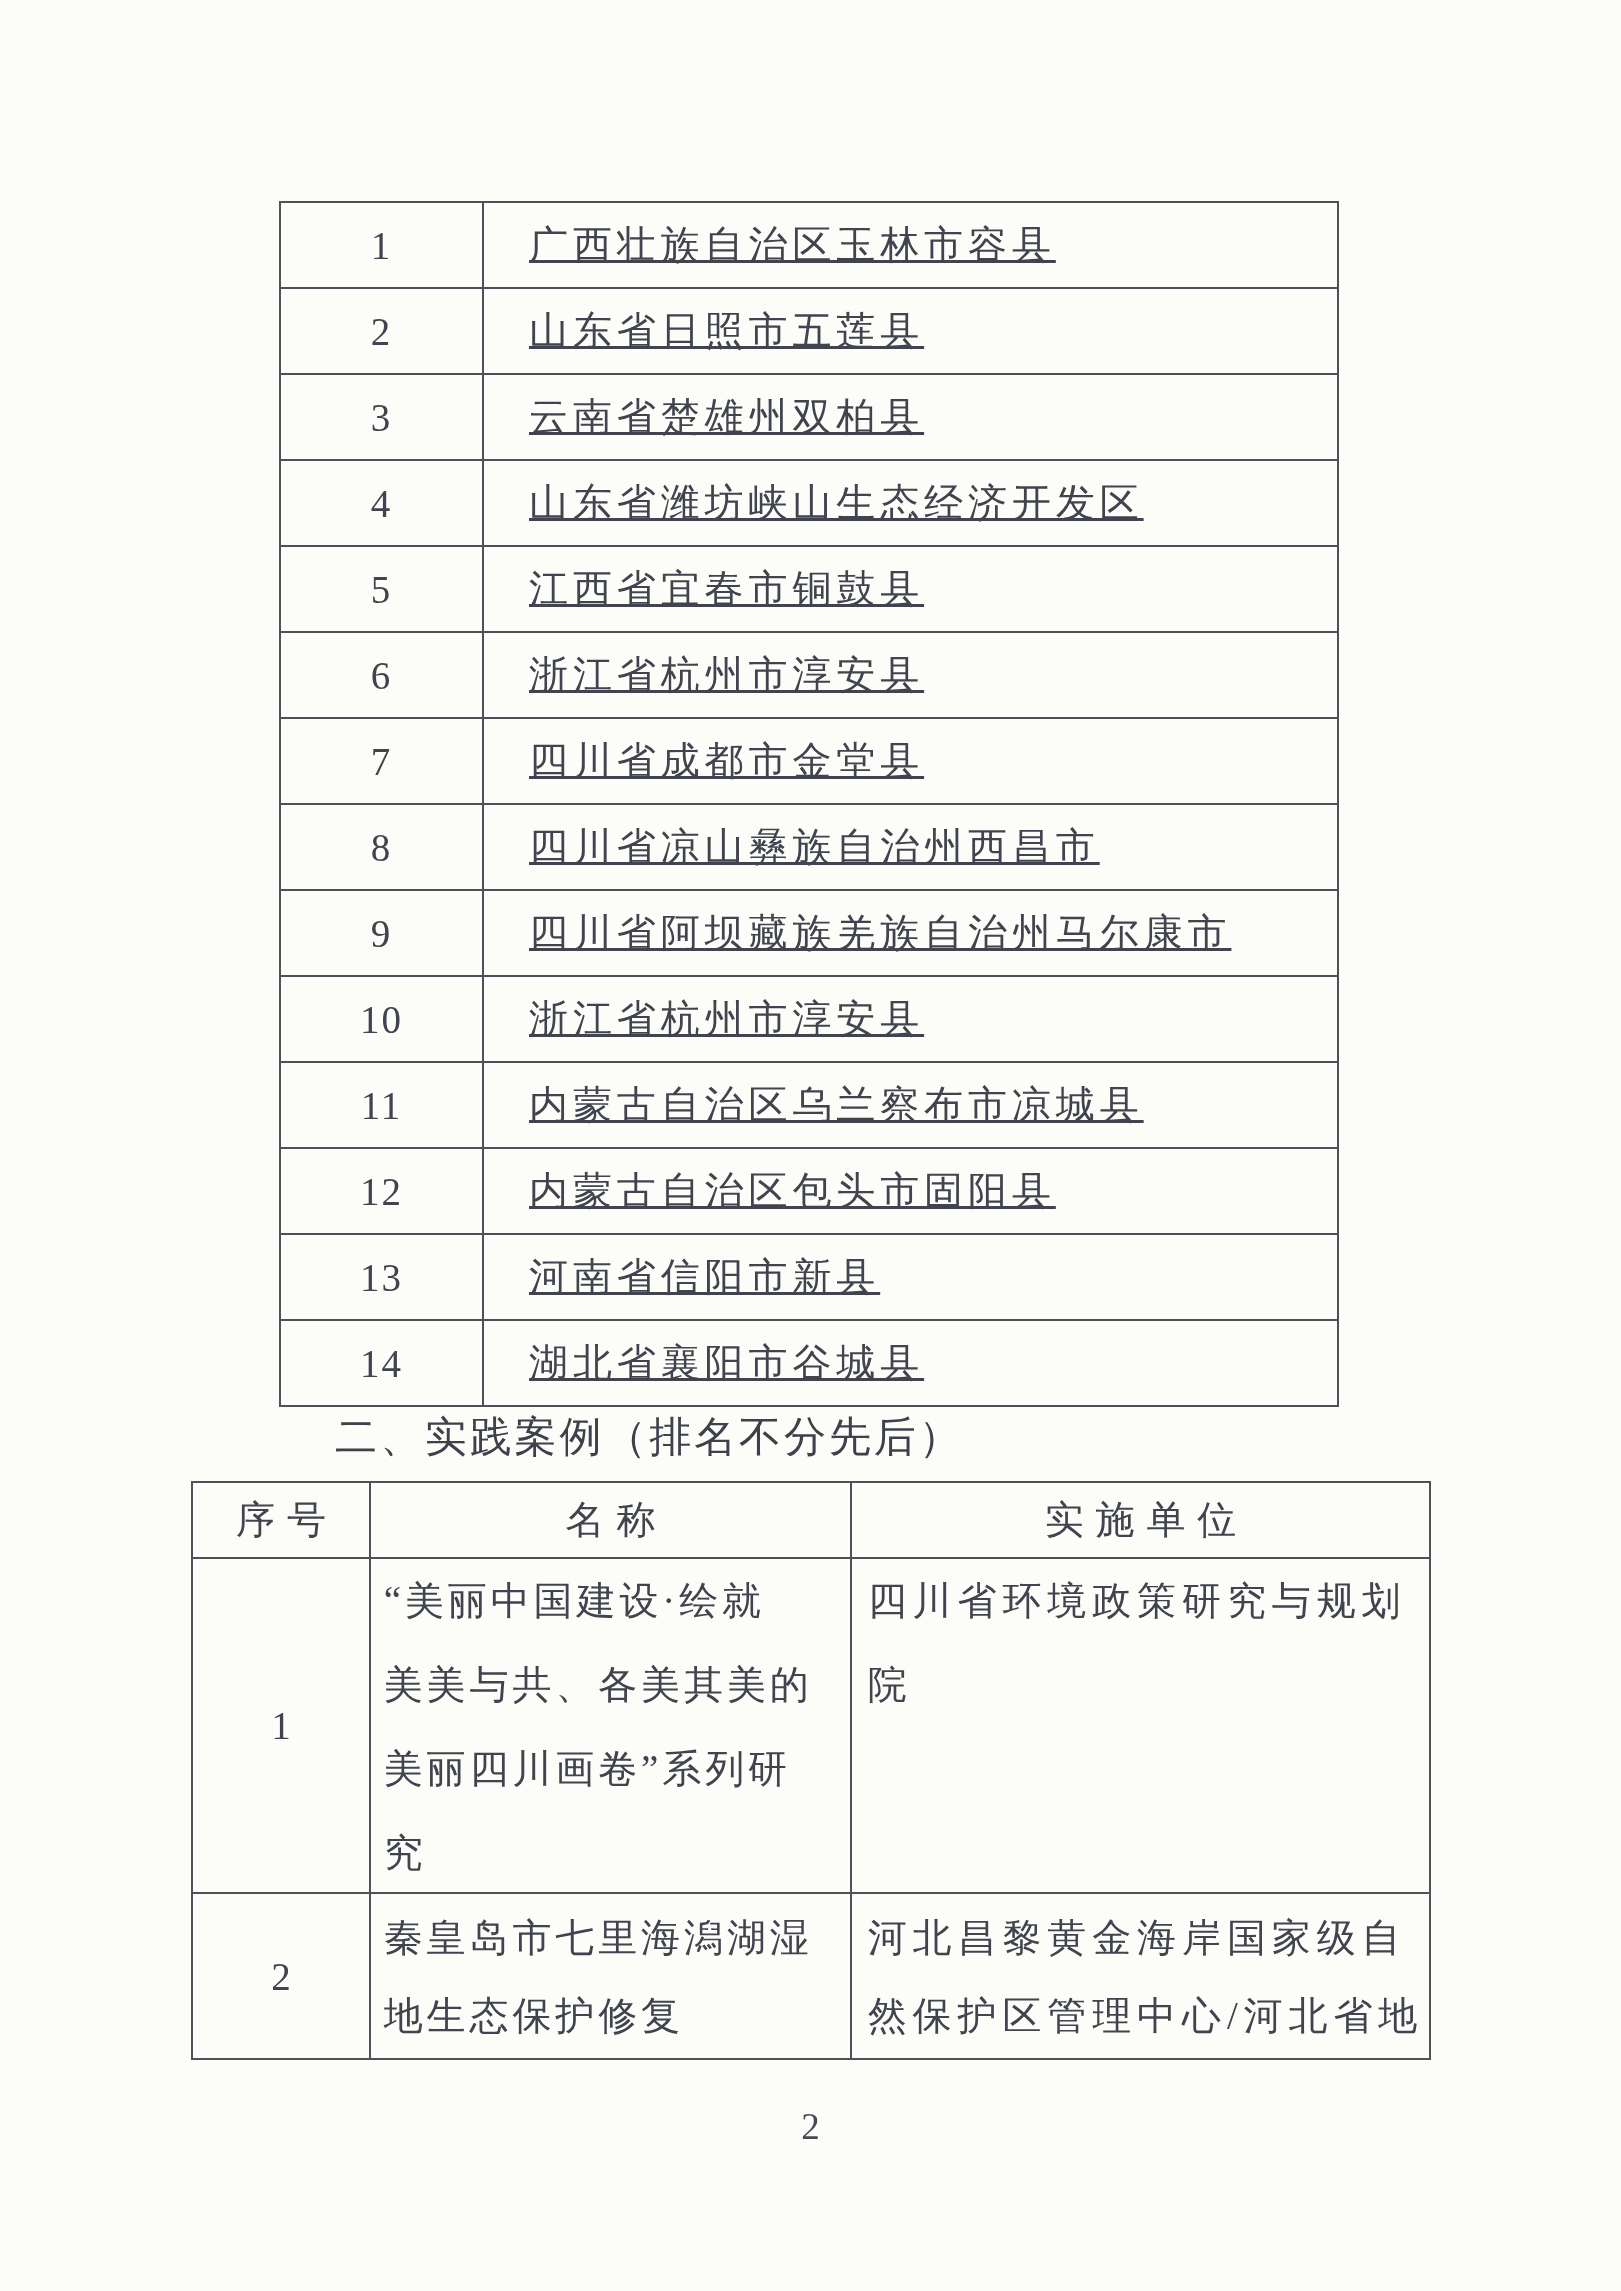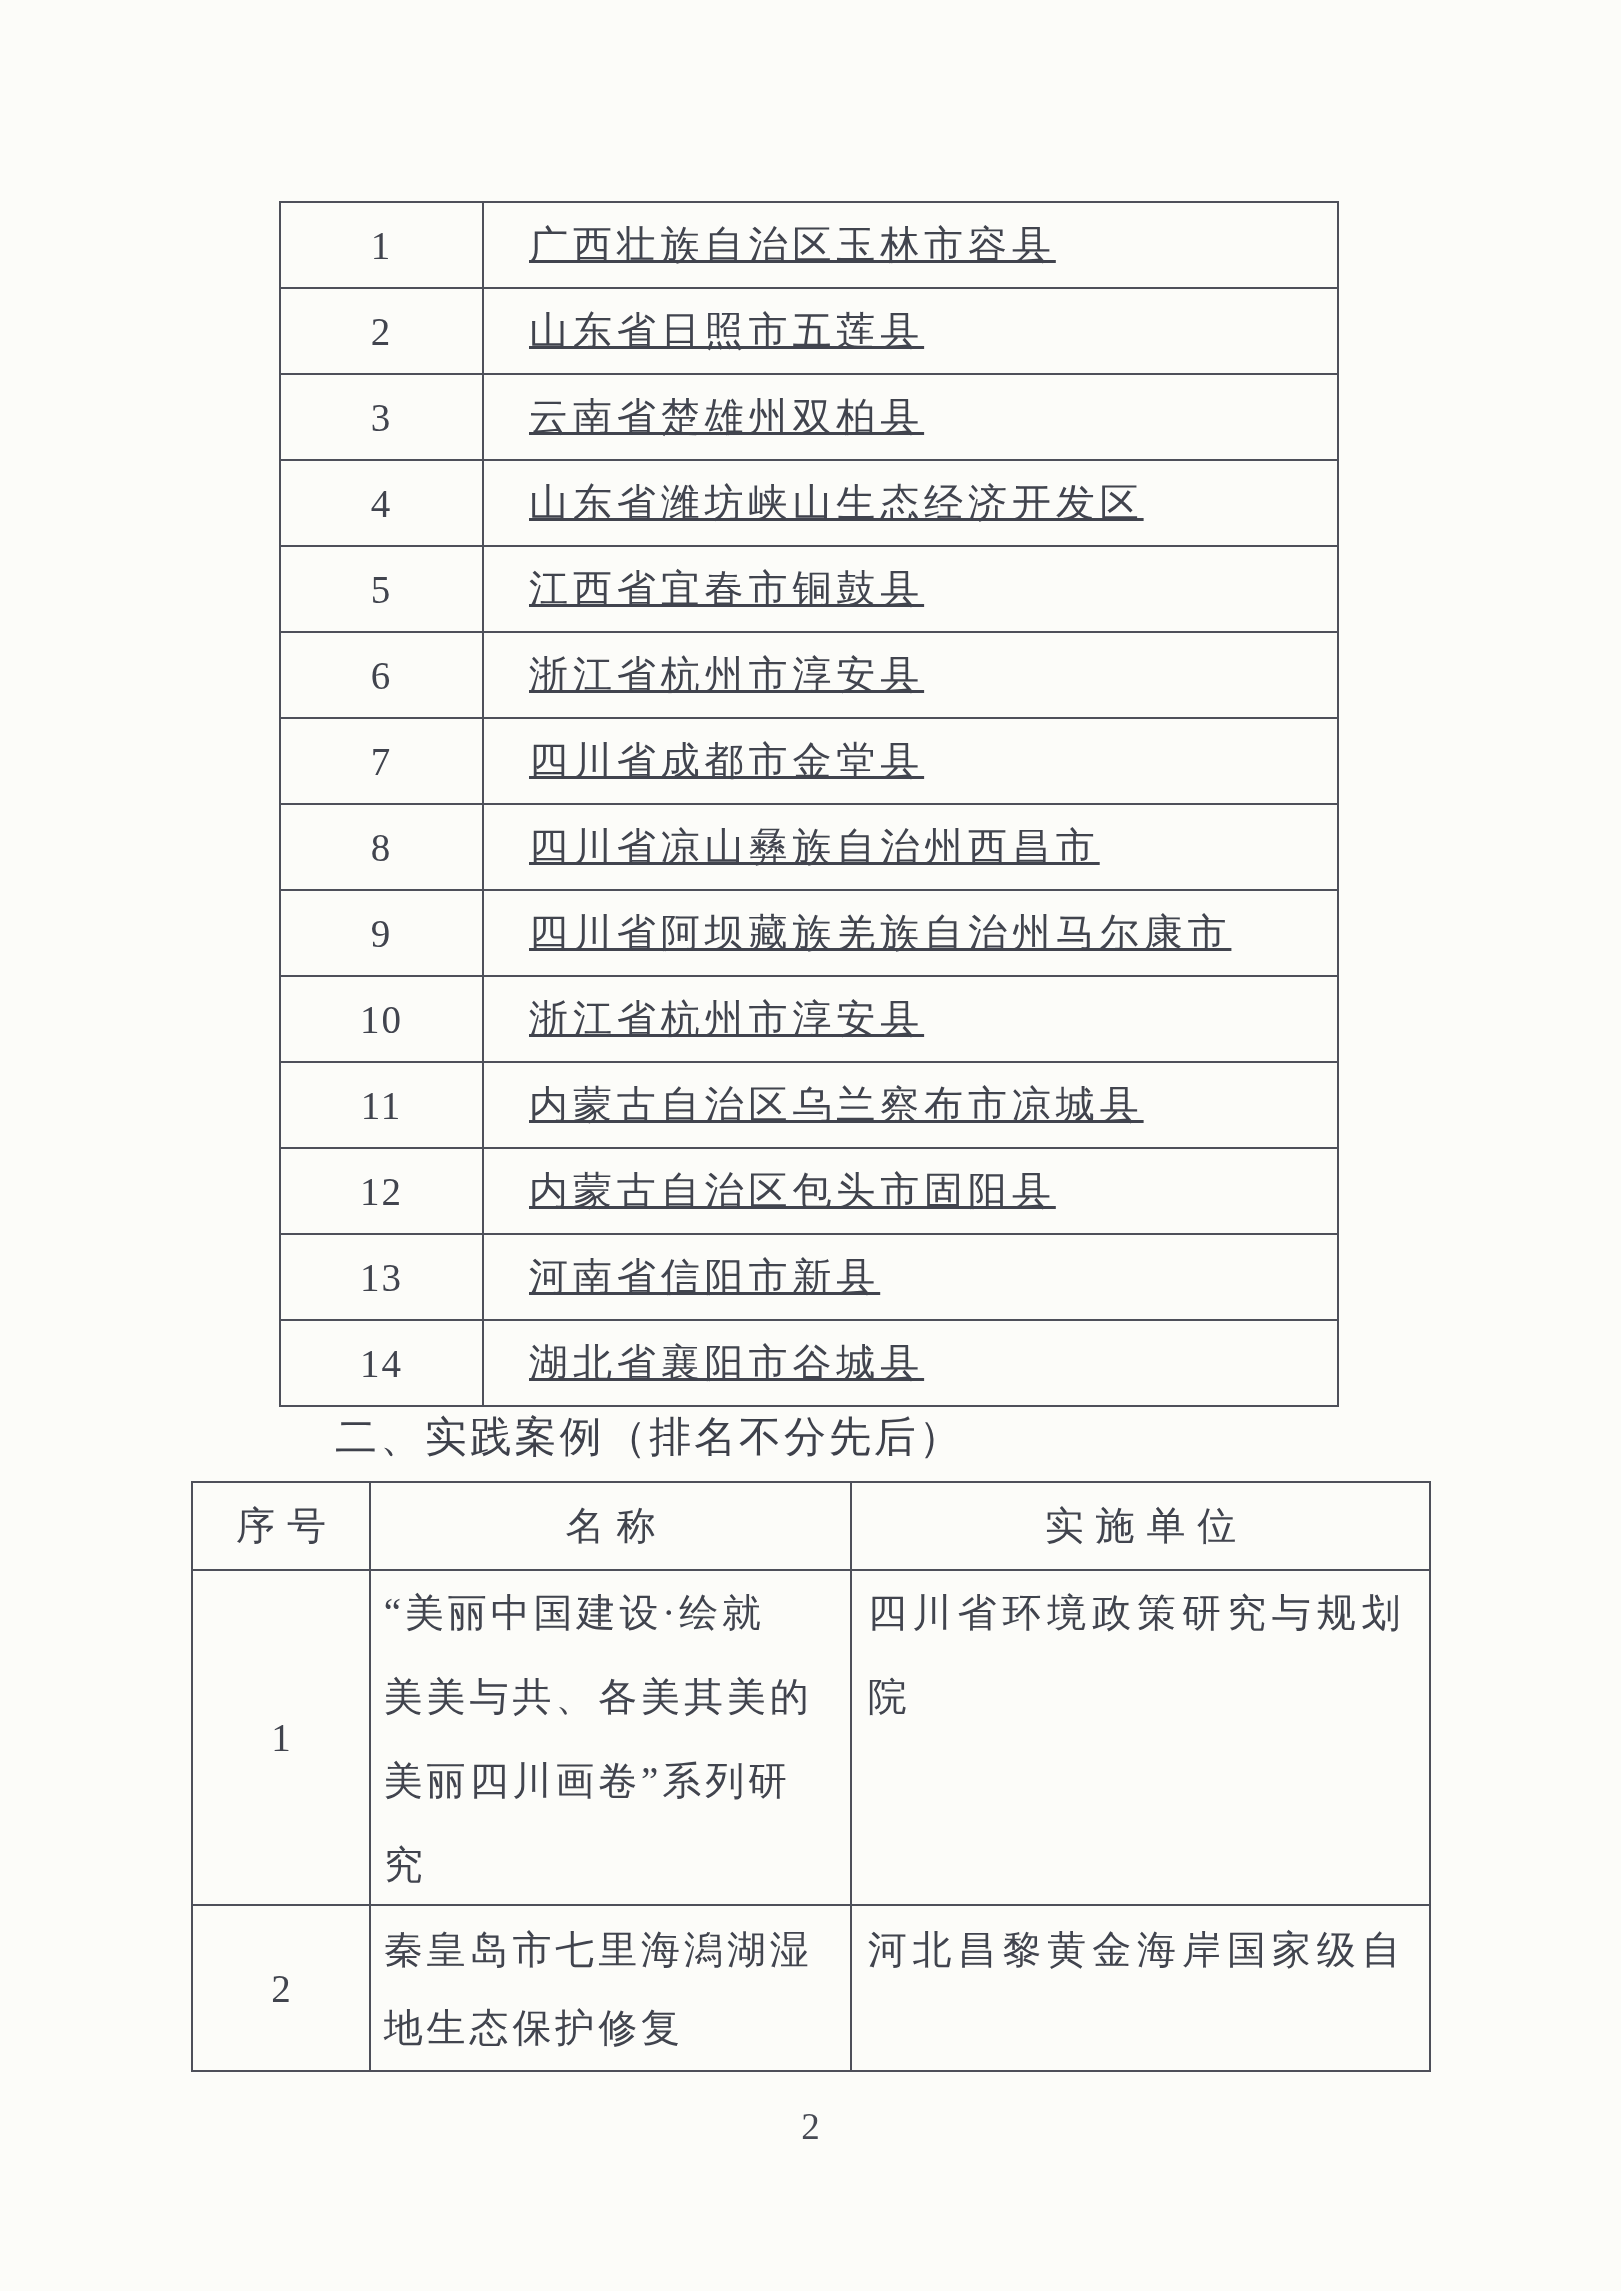--- a/index.html
+++ b/index.html
@@ -38,21 +38,21 @@
     white-space:nowrap;
     text-align:center;
   }
   
   .t2{
     position:absolute;left:191px;top:1481px;width:1240px;
     border-top:2px solid #4e505a;border-left:2px solid #4e505a;
     box-sizing:border-box;
   }
   .t2-row{display:grid;grid-template-columns:178px 481px 1fr;}
-  .t2-header{height:88px;}
+  .t2-header{height:76px;}
   .t2-cell{
     border-right:2px solid #4e505a;border-bottom:2px solid #4e505a;
     box-sizing:border-box;
     font-size:39px;
     overflow:hidden;
   }
   .t2-center{display:flex;align-items:center;justify-content:center;}
   .t2-head-label{letter-spacing:11.8px;text-indent:11.8px;}
   .t2-lines{padding-top:0;}
   .t2-line{line-height:84px;white-space:nowrap;}
@@ -167,20 +167,21 @@
         <div class="t2-cell t2-center">2</div>
         <div class="t2-cell cell-name">
           <div class="t2-lines">
             <div class="t2-line">秦皇岛市七里海潟湖湿</div>
             <div class="t2-line">地生态保护修复</div>
           </div>
         </div>
         <div class="t2-cell cell-unit">
           <div class="t2-lines">
             <div class="t2-line">河北昌黎黄金海岸国家级自</div>
+            <div class="t2-line">然保护区管理中心/河北省地</div>
           </div>
         </div>
       </div>
     </div>
 
   <div class="pageno">2</div>
 </div>
 
 
 </body></html>

